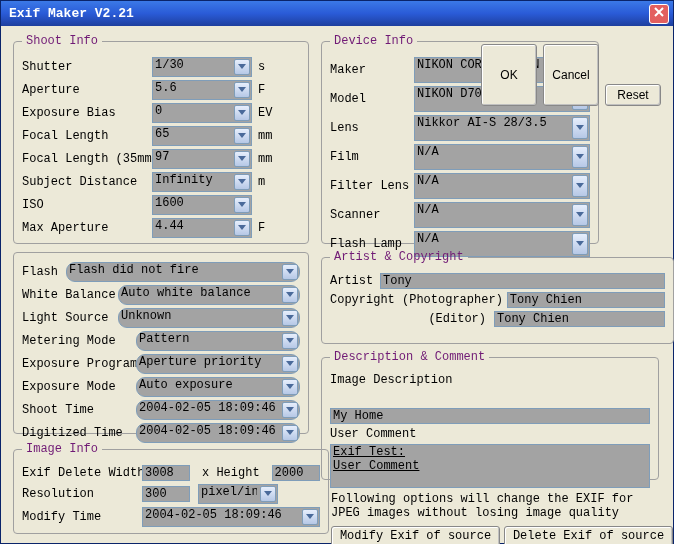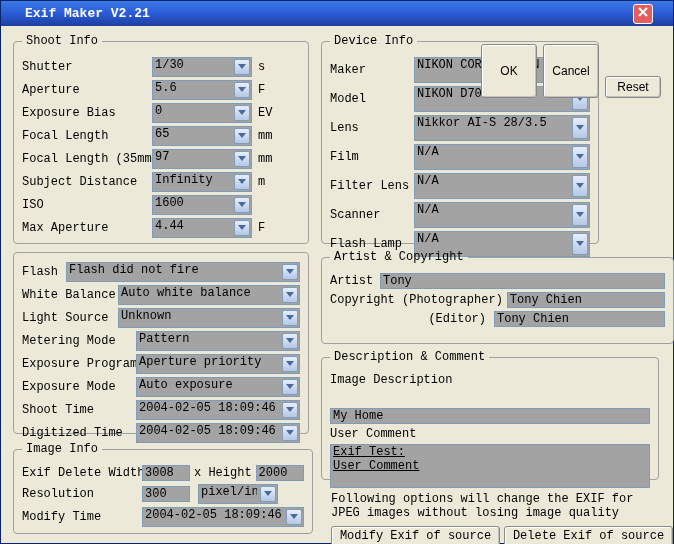--- a/index.html
+++ b/index.html
@@ -1,49 +1,49 @@
 <!DOCTYPE html>
 <html><head>
 <meta charset="utf-8">
 <style>
 * { box-sizing: border-box; margin: 0; padding: 0; }
 body { font-family: "Microsoft Sans Serif", Tahoma, sans-serif; font-size: 12px; background: #ece9d8; }
 .window { width: 674px; height: 544px; background: #ece9d8; border: 1px solid #0a246a; position: relative; }
-.titlebar { height: 25px; background: linear-gradient(to bottom, #3b79e7 0%, #2a5bd7 50%, #1e3f9e 100%); color: #fff; display: flex; align-items: center; justify-content: space-between; padding: 0 20px; }
+.titlebar { height: 25px; background: linear-gradient(to bottom, #3b79e7 0%, #2a5bd7 50%, #1e3f9e 100%); color: #fff; display: flex; align-items: center; justify-content: space-between; padding: 0 4px; }
 .titlebar .title { font-weight: bold; padding-left: 4px; font-family: "Courier New", monospace; font-size: 13px; }
 .titlebar .close { width: 20px; height: 20px; background: #e35f5f; border: 1px solid #fff; border-radius: 3px; color: #fff; font-weight: bold; text-align: center; line-height: 16px; cursor: pointer; }
 .content { position: relative; height: calc(100% - 25px); font-family: "Courier New", monospace; font-size: 12px; }
 fieldset { border: 1px solid #a0a0a0; border-radius: 4px; position: absolute; padding: 6px 8px 8px 8px; }
-legend { color: #000000; padding: 0 4px; font-family: "Courier New", monospace; }
+legend { color: #701a75; padding: 0 4px; font-family: "Courier New", monospace; }
 .row { display: flex; align-items: center; margin: 3px 0; gap: 4px; }
 .lbl { white-space: nowrap; }
 .combo, .text, .area { border: 1px solid #7f9db9; background: #a3a3a3; font-family: "Courier New", monospace; font-size: 12px; padding: 0 2px; }
 .combo { position: relative; display: inline-block; }
 .combo .val { display: inline-block; width: calc(100% - 18px); overflow: hidden; white-space: nowrap; }
 .combo .arrow { position: absolute; right: 1px; top: 1px; width: 16px; height: calc(100% - 2px); background: linear-gradient(to bottom,#e6eefc,#b6c8e6); border: 1px solid #7f9db9; border-radius: 2px; display: flex; align-items: center; justify-content: center; cursor: pointer; }
 .combo .arrow svg { width: 8px; height: 6px; }
 .text { display: inline-block; }
 .btn { background: #ece9d8; border: 1px solid #888; border-radius: 3px; padding: 3px 8px; font-family: "Microsoft Sans Serif", Tahoma, sans-serif; font-size: 12px; min-width: 56px; text-align: center; cursor: pointer; box-shadow: inset 1px 1px 0 #fff, inset -1px -1px 0 #c0c0c0; }
 .area { width: 100%; resize: none; overflow-y: scroll; text-decoration: underline; }
 .unit { color: #000; }
 .fs-shoot { left: 12px; top: 8px; width: 296px; height: 210px; }
 .fs-shoot .lbl { width: 126px; }
 .fs-shoot .combo { width: 100px; height: 20px; }
 .fs-shoot .unit { margin-left: 2px; }
 .fs-flash { left: 12px; top: 226px; width: 296px; height: 182px; border: 1px solid #a0a0a0; border-radius: 4px; position: absolute; padding: 6px 8px 8px 8px; }
 .fs-flash .lbl { white-space: nowrap; }
-.fs-flash .combo { height: 20px; flex: 1; }
+.fs-flash .combo { height: 20px; flex: 1; border-radius: 9px; }
 .fs-image { left: 12px; top: 416px; width: 296px; height: 92px; }
 .fs-device { left: 320px; top: 8px; width: 278px; height: 210px; }
 .fs-device .lbl { width: 80px; }
 .fs-device .combo { flex: 1; height: 26px; }
 .fs-artist { left: 320px; top: 224px; width: 338px; height: 94px; }
 .fs-desc { left: 320px; top: 324px; width: 338px; height: 130px; }
 .btns-right { position: absolute; right: 12px; top: 18px; display: flex; flex-direction: row; gap: 6px; }
-.btn.reset { margin-top: 32px; }
+.btn.reset { margin-top: 40px; }
 .footer-text { position: absolute; left: 330px; top: 466px; width: 332px; color: #000; }
 .footer-btns { position: absolute; left: 330px; top: 500px; display: flex; gap: 4px; }
 .footer-btns .btn { min-width: 0; padding: 2px 4px; font-family: "Courier New", monospace; }
 </style>
 </head>
 <body>
 
 <div class="window">
   <div class="titlebar">
     <span class="title">Exif Maker V2.21</span>
@@ -195,21 +195,21 @@
               </svg>
             </span></div>
         </div>
     </div>
 
     <fieldset class="fs-image">
       <legend>Image Info</legend>
       <div class="row">
           <span class="lbl" style="width:116px">Exif Delete Width</span>
           <input class="text" style="width: 48px;" value="3008">
-          <span class="lbl" style="margin:0 0">x Height</span>
+          <span class="lbl" style="margin:0 8px">x Height</span>
           <input class="text" style="width: 48px;" value="2000">
         </div>
       <div class="row">
           <span class="lbl" style="width:116px">Resolution</span>
           <input class="text" style="width: 48px;" value="300">
           <div class="combo" style="width:80px;height:20px;margin-left:4px"><span class="val">pixel/inc</span><span class="arrow">
               <svg viewBox="0 0 8 6">
                 <path d="M0 0 L4 5 L8 0 Z" fill="#4a6a9a"></path>
               </svg>
             </span></div>

